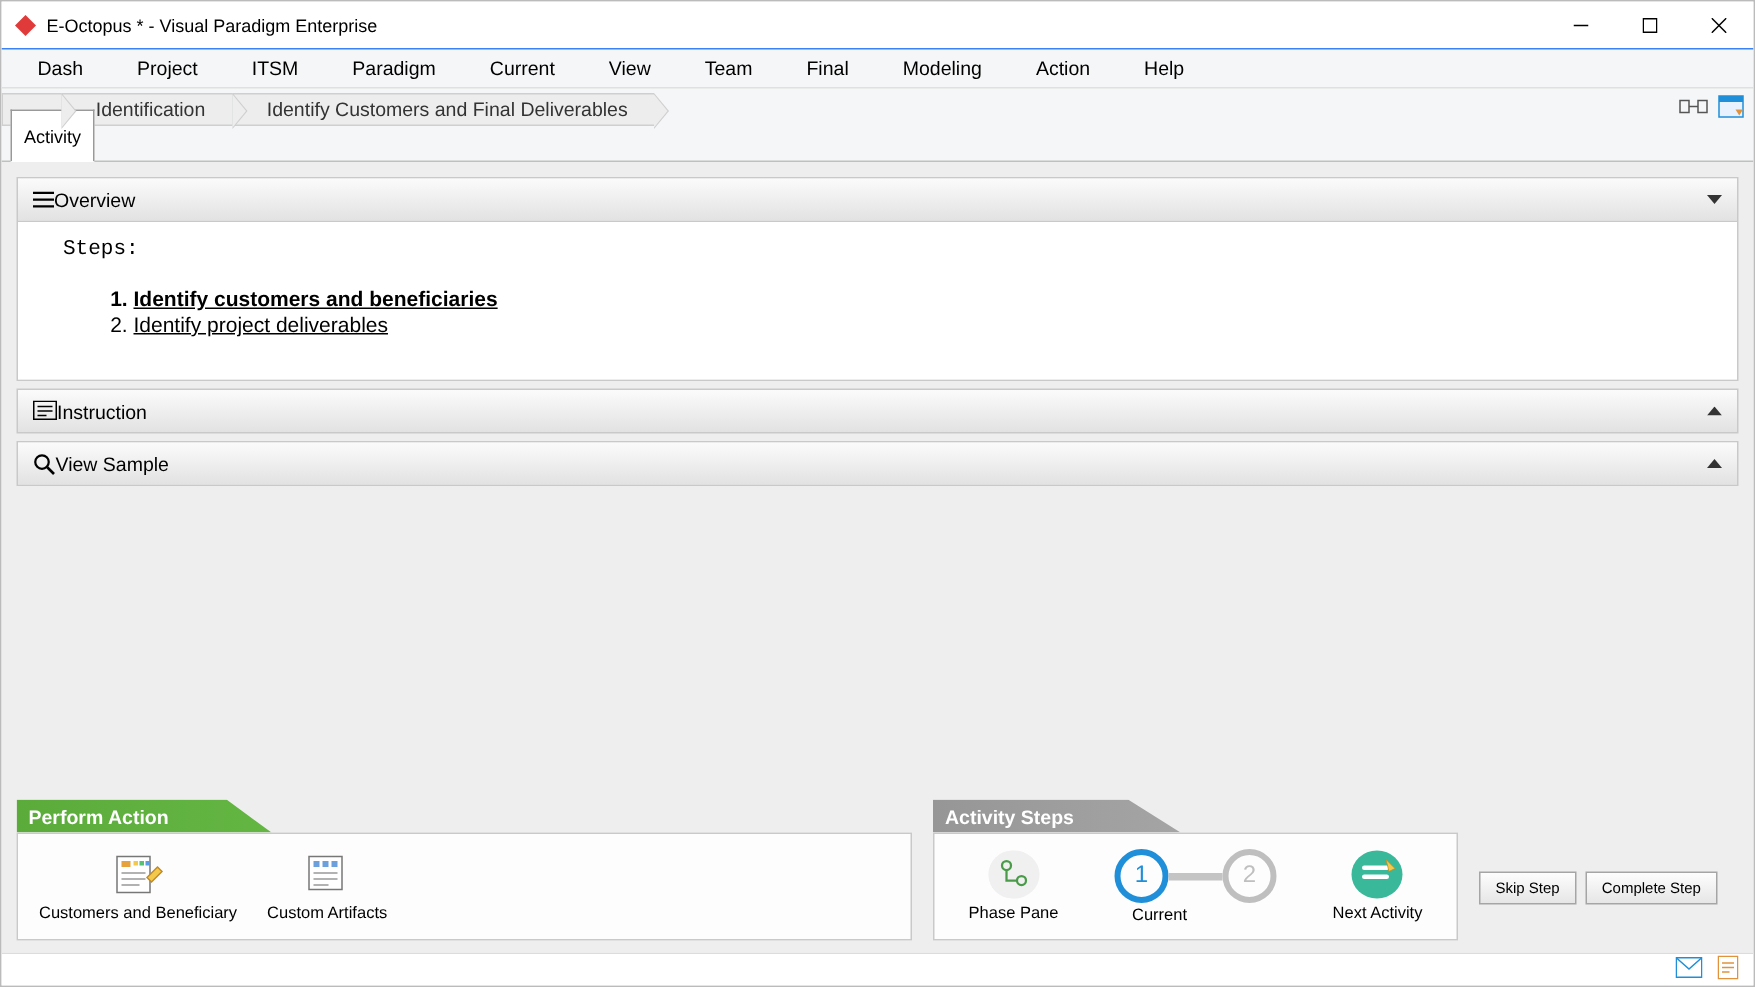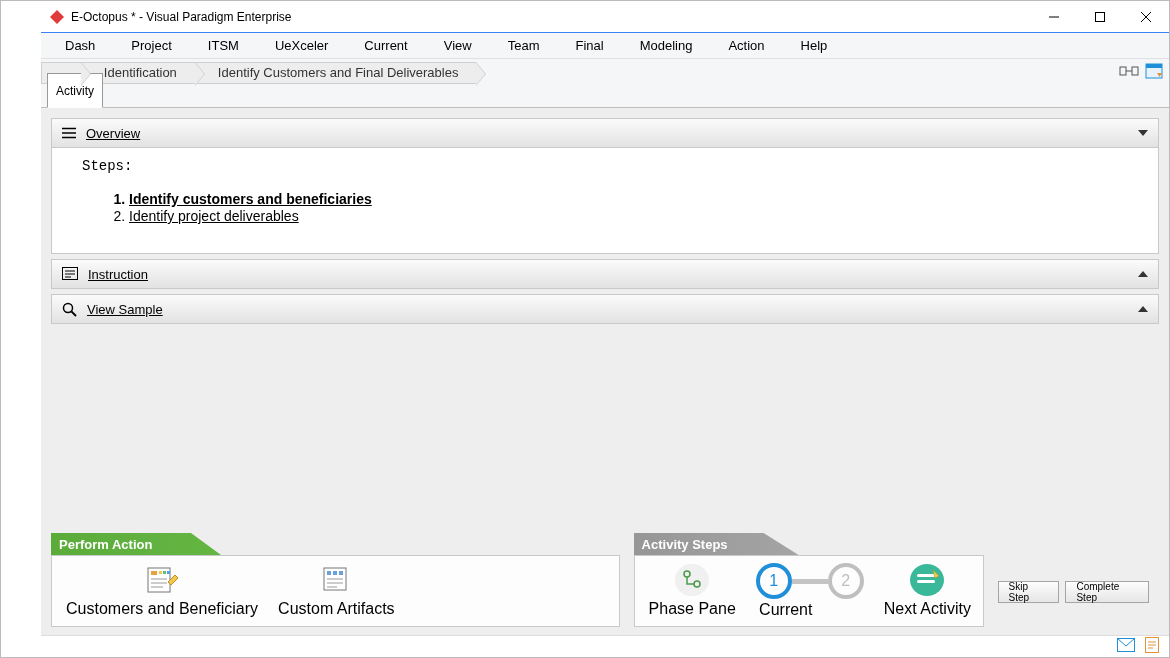--- a/index.html
+++ b/index.html
@@ -1,17 +1,17 @@
 <!DOCTYPE html>
 <html><head>
 <meta charset="utf-8">
 <style>
   * { box-sizing: border-box; }
   html, body { margin: 0; padding: 0; font-family: "Segoe UI", Tahoma, Arial, sans-serif; font-size: 13px; color: #000; background: #fff; }
-  .window { width: 1170px; height: 658px; border: 1px solid #bbb; background: #fff; overflow: hidden; display: flex; flex-direction: column; padding-left: 40px; }
+  .window { width: 1170px; height: 658px; border: 1px solid #bbb; background: #fff; overflow: hidden; display: flex; flex-direction: column; }
   .titlebar { height: 31px; display: flex; align-items: center; padding-left: 8px; background: #fff; }
   .titlebar .icon { width: 16px; height: 16px; margin-right: 6px; }
   .titlebar .title { flex: 1; font-size: 12px; color: #000; }
   .winbtns { display: flex; height: 100%; }
   .winbtn { width: 46px; display: flex; align-items: center; justify-content: center; cursor: default; }
   .menubar { height: 26px; background: #f5f6f7; display: flex; align-items: center; padding: 0 6px; gap: 0; border-top: 1px solid #3b82f6; }
   .menubar .item { padding: 3px 18px; cursor: default; font-size: 13px; }
   .toolbar-row { height: 28px; background: #f5f6f7; border-top: 1px solid #e0e0e0; display: flex; align-items: center; justify-content: space-between; padding-right: 6px; }
   .breadcrumb { display: flex; align-items: center; height: 100%; }
   .crumb { position: relative; height: 22px; display: flex; align-items: center; padding: 0 18px 0 22px; background: #ededed; border: 1px solid #cfcfcf; border-right: none; font-size: 13px; color: #333; cursor: default; }
@@ -22,42 +22,42 @@
   }
   .crumb:before {
     content: ""; position: absolute; right: -10px; top: -1px; width: 0; height: 0;
     border-top: 12px solid transparent; border-bottom: 12px solid transparent; border-left: 10px solid #cfcfcf; z-index: 1;
   }
   .toolbar-icons { display: flex; gap: 6px; }
   .tabs-row { height: 22px; background: #f5f6f7; display: flex; align-items: flex-end; padding-left: 6px; border-bottom: 1px solid #bfbfbf; }
   .tab { height: 35px; padding: 0 8px; display: flex; align-items: center; font-size: 12px; border: 1px solid #999; border-bottom: 1px solid #fff; background: #fff; position: relative; top: 1px; cursor: default; }
   .work-area { flex: 1; background: #eeeeee; position: relative; padding: 10px 10px 0 10px; overflow: hidden; }
   .panel { border: 1px solid #c9c9c9; margin-bottom: 5px; }
-  .panel-header { height: 28px; display: flex; align-items: center; padding: 0 10px; gap: 10px;
-    background: linear-gradient(#fbfbfb, #e2e2e2); border-bottom: 0; cursor: default; text-decoration: underline; }
+  .panel-header { height: 28px; display: flex; align-items: center; padding: 0 10px; 
+    background: linear-gradient(#fbfbfb, #e2e2e2); border-bottom: 0; cursor: default; }
   .panel-header .caret { margin-left: auto; }
   .panel-body { background: #fff; padding: 10px 30px 12px 30px; border-top: 1px solid #c9c9c9; font-size: 14px; }
   .steps-label { margin-bottom: 2px; font-family: Liberation Mono, monospace; }
   .steps-list { margin: 17px; padding-left: 30px; text-decoration: underline; }
   .steps-list li { margin: 1px 0; }
   .steps-list li.bold { font-weight: bold; }
-  .bottom-docks { position: absolute; bottom: 8px; left: 10px; right: 20px; display: flex; align-items: flex-end; gap: 14px; justify-content: space-between; }
+  .bottom-docks { position: absolute; bottom: 8px; left: 10px; right: 10px; display: flex; align-items: flex-end; gap: 14px; }
   .dock { }
   .dock-left { width: 597px; }
   .dock-header { height: 22px; display: flex; align-items: center; padding-left: 8px; color: #fff; font-weight: bold; font-size: 13px;
     background: linear-gradient(90deg, #5bab3b 0%, #6cc04a 55%, #a9a9a9 100%);
     clip-path: polygon(0 0, 140px 0, 170px 100%, 100% 100%, 0 100%); position: relative;
   }
   .dock-header.grey { background: linear-gradient(90deg, #969696 0%, #a7a7a7 55%, #c4c4c4 100%);
     clip-path: polygon(0 0, 130px 0, 165px 100%, 100% 100%, 0 100%);
   }
   .dock-body { border: 1px solid #c9c9c9; background: #fdfdfd; height: 72px; display: flex; align-items: center; padding: 4px 10px; gap: 12px; }
   .dock-item { display: flex; flex-direction: column; align-items: center; gap: 4px; cursor: default; padding: 2px 4px; }
   .dock-item .icon { width: 34px; height: 32px; display: flex; align-items: center; justify-content: center; }
-  .dock-item .label { font-size: 16px; white-space: nowrap; }
+  .dock-item .label { font-size: 11px; white-space: nowrap; }
   .dock-right { width: 350px; }
   .step-circle { width: 36px; height: 36px; border: 4px solid #1f8fd9; border-radius: 50%; display: flex; align-items: center; justify-content: center; color: #1f8fd9; font-size: 16px; font-weight: 500; }
   .step-circle.grey { border-color: #bfbfbf; color: #bfbfbf; }
   .connector { width: 36px; height: 5px; background: #c4c4c4; margin-top: 0; }
   .bottom-buttons { display: flex; gap: 6px; }
   .btn { height: 22px; padding: 0 10px; border: 1px solid #a5a5a5; background: linear-gradient(#fdfdfd,#e6e6e6); font-size: 10px; display: flex; align-items: center; cursor: default; }
   .statusbar { height: 22px; background: #fff; border-top: 1px solid #dcdcdc; display: flex; align-items: center; justify-content: flex-end; gap: 10px; padding: 0 10px; }
   .caret svg, .panel-header svg { display: block; }
   .next-act-icon { width: 32px; height: 32px; border-radius: 50%; background: #39b89a; display: flex; align-items: center; justify-content: center; position: relative; }
   .phase-pane-icon { width: 32px; height: 32px; border-radius: 50%; background: #f0f0f0; position: relative; }
@@ -92,21 +92,21 @@
             <line x1="10" y1="0" x2="0" y2="10" stroke="#000"></line>
           </svg>
       </div>
     </div>
   </div>
 
   <div class="menubar" id="menubar">
       <div class="item">Dash</div>
       <div class="item">Project</div>
       <div class="item">ITSM</div>
-      <div class="item">UeXceler</div>
+      <div class="item">Paradigm</div>
       <div class="item">Current</div>
       <div class="item">View</div>
       <div class="item">Team</div>
       <div class="item">Final</div>
       <div class="item">Modeling</div>
       <div class="item">Action</div>
       <div class="item">Help</div>
     </div>
 
   <div class="toolbar-row">

